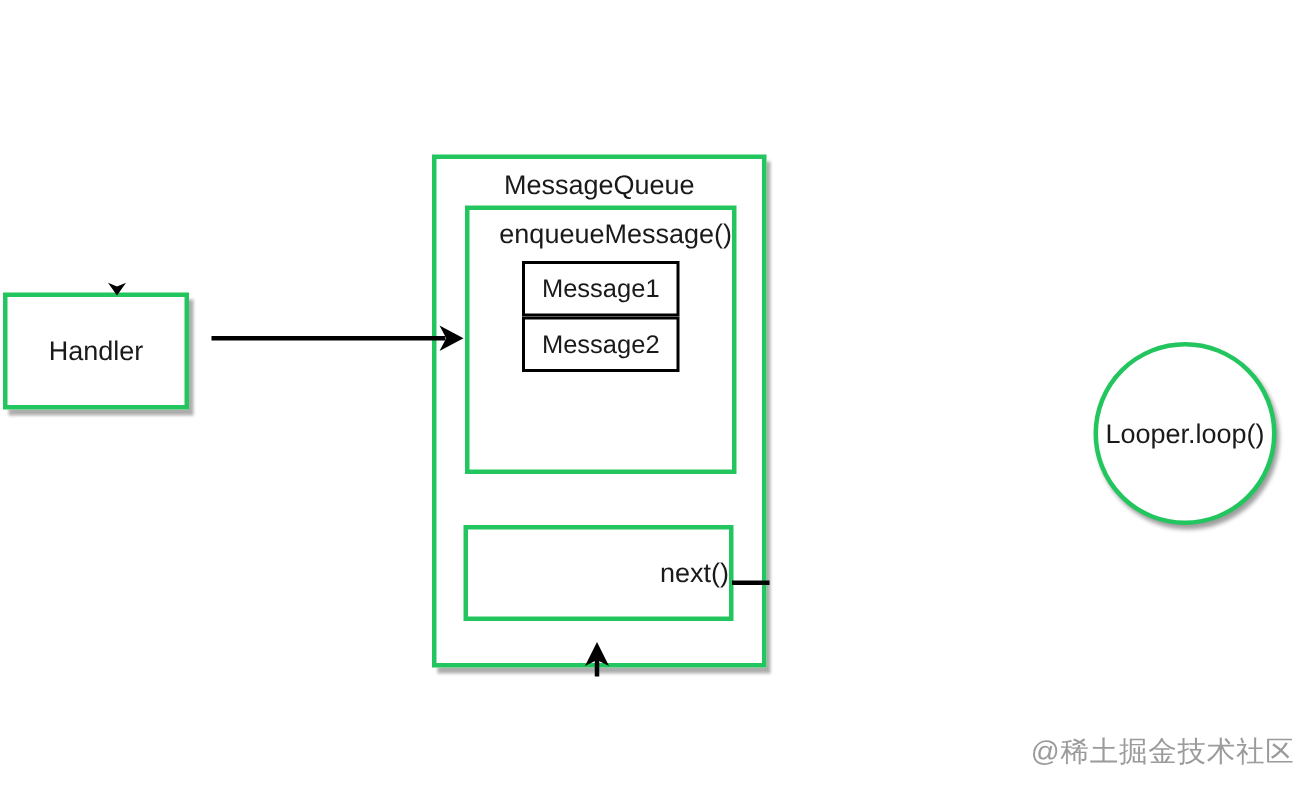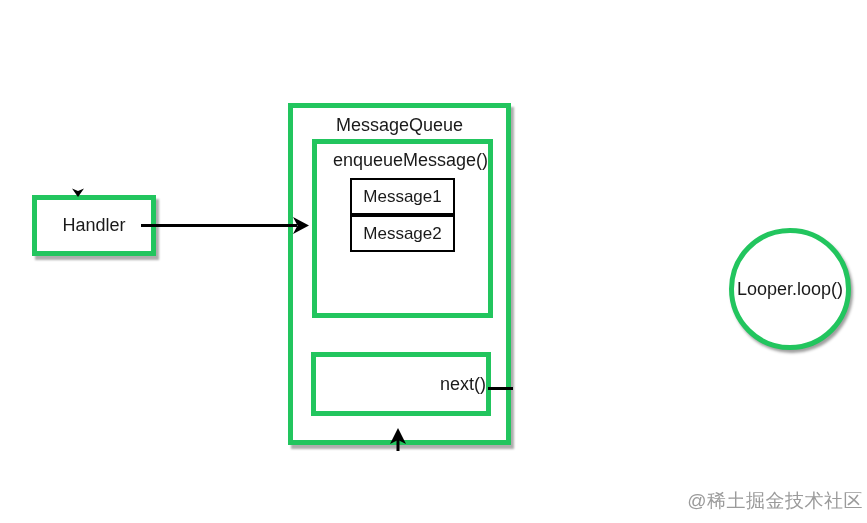--- a/index.html
+++ b/index.html
@@ -22,38 +22,38 @@
     top: 0;
     width: 867px;
     height: 523px;
     z-index: 5;
     pointer-events: none;
   }
   .node {
     position: absolute;
     box-sizing: border-box;
     background: #ffffff;
-    border: 5px solid #22c55e;
+    border: 3px solid #22c55e;
     font-size: 18px;
   }
   .shadowed {
     box-shadow: 3px 4px 2px rgba(0, 0, 0, 0.32);
   }
   .center-label {
     display: flex;
     align-items: center;
     justify-content: center;
     text-align: center;
   }
   
   .handler-box {
-    left: 32px;
+    left: 2px;
     top: 195px;
     width: 124px;
-    height: 61px;
+    height: 78px;
   }
   
   .mq-container {
     left: 288px;
     top: 103px;
     width: 223px;
     height: 342px;
     z-index: 1;
   }
   .mq-title {

